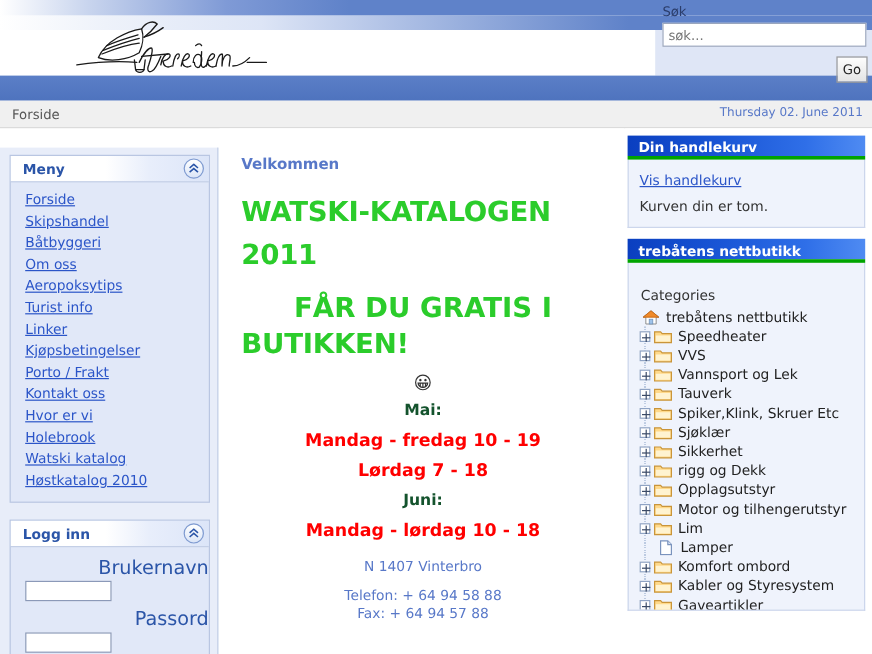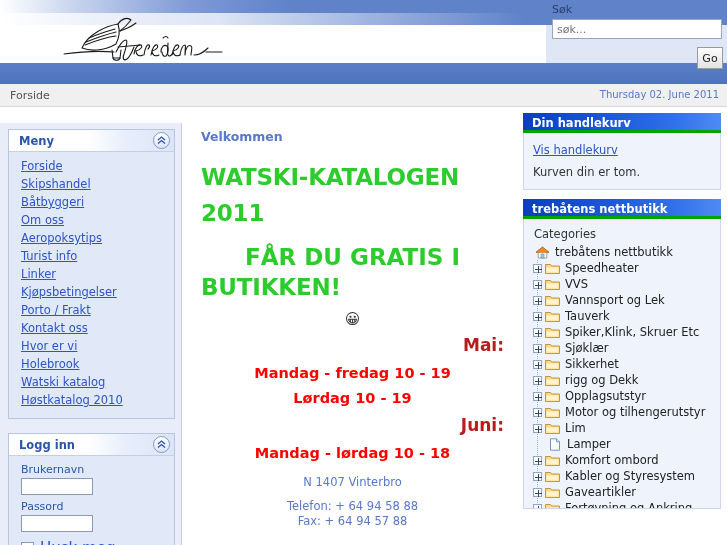--- a/index.html
+++ b/index.html
@@ -135,21 +135,21 @@
     display: block;
     padding: 1px 0 2px 12px;
     color: #2b55c8;
     text-decoration: underline;
     font-size: 11.5px;
     line-height: 15px;
   }
 
   
   .login-body { padding: 7px 0 8px 12px; }
-  .login-label { color: #2b55a8; font-size: 11px; margin-bottom: 2px; }
+  .login-label { color: #2b55a8; font-size: 16px; margin-bottom: 2px; text-align: right; }
   .login-input {
     width: 72px; height: 17px;
     border: 1px solid #8b99b8; background: #fff;
     margin-bottom: 5px;
     font-family: "DejaVu Sans", "Liberation Sans", sans-serif; font-size: 11px;
     padding: 0 3px;
   }
   .remember-row { display: flex; align-items: center; margin: 2px 0 6px 0; }
   .remember-box {
     width: 13px; height: 13px; border: 1px solid #8b99b8; background: #fff;
@@ -167,22 +167,22 @@
     color: #2bcc2b; font-weight: bold; font-size: 23px;
     text-align: left; line-height: 30px; margin: 0 0 6px 0;
     letter-spacing: -0.2px;
   }
   .headline2 {
     color: #2bcc2b; font-weight: bold; font-size: 23px;
     text-align: center; line-height: 30px; margin: 14px 0 0 0;
   }
   .smiley { text-align:center; margin: 10px 0 8px 0; font-size: 15px; line-height:15px;}
   .month {
-    color: #b91c1c; font-weight: bold; font-size: 17px;
-    text-align: right; margin: 8px 0 10px 0;
+    color: #14532d; font-weight: bold; font-size: 13px;
+    text-align: center; margin: 8px 0 10px 0;
   }
   .hours {
     color: #ff0000; font-weight: bold; font-size: 14.5px;
     text-align: center; margin: 9px 0 9px 0;
   }
   .addr {
     color: #5878c8; font-size: 11.5px; text-align: center; margin: 14px 0 0 0;
   }
   .tel {
     color: #5878c8; font-size: 11.5px; text-align: center;
@@ -206,21 +206,21 @@
     border-right: 1px solid #ccd6ec;
     border-bottom: 1px solid #ccd6ec;
     padding: 10px 20px 10px 9px;
   }
   .cart-link {
     display:block; color: #2b55c8; text-decoration: underline;
     font-size: 11.5px; margin-bottom: 8px;
   }
   .cart-empty { color: #333; font-size: 11.5px; }
 
-  .cat-label { color:#333; font-size: 11.5px; margin: 0 0 3px 1px; }
+  .cat-label { color:#333; font-size: 11.5px; margin: 12px 0 3px 1px; }
   .tree { list-style:none; margin:0; padding:0; }
   .tree li { position: relative; height: 16px; line-height: 16px; display:flex; align-items:center; }
   .tree .tnode-root { padding-left: 2px; }
   .tree .expander {
     width: 9px; height: 9px; border: 1px solid #8fa3c4; background: #fff;
     margin-right: 3px; position: relative; flex: 0 0 auto; cursor: pointer;
   }
   .tree .expander:before {
     content:""; position:absolute; left:1px; top:4px; width:7px; height:1px; background:#3a4a66;
   }
@@ -382,21 +382,21 @@
     <div class="col-mid">
       <div class="content">
         <div class="welcome">Velkommen</div>
         <div class="headline">WATSKI-KATALOGEN</div>
         <div class="headline">2011</div>
         <div class="headline2">FÅR DU GRATIS I</div>
         <div class="headline">BUTIKKEN!</div>
         <div class="smiley">😀</div>
         <div class="month">Mai:</div>
         <div class="hours">Mandag - fredag 10 - 19</div>
-        <div class="hours">Lørdag 10 - 19</div>
+        <div class="hours">Lørdag 7 - 18</div>
         <div class="month">Juni:</div>
         <div class="hours">Mandag - lørdag 10 - 18</div>
         <div class="addr">N 1407 Vinterbro</div>
         <div class="tel">
           <div>Telefon: + 64 94 58 88</div>
           <div>Fax: + 64 94 57 88</div>
         </div>
       </div>
     </div>
 

